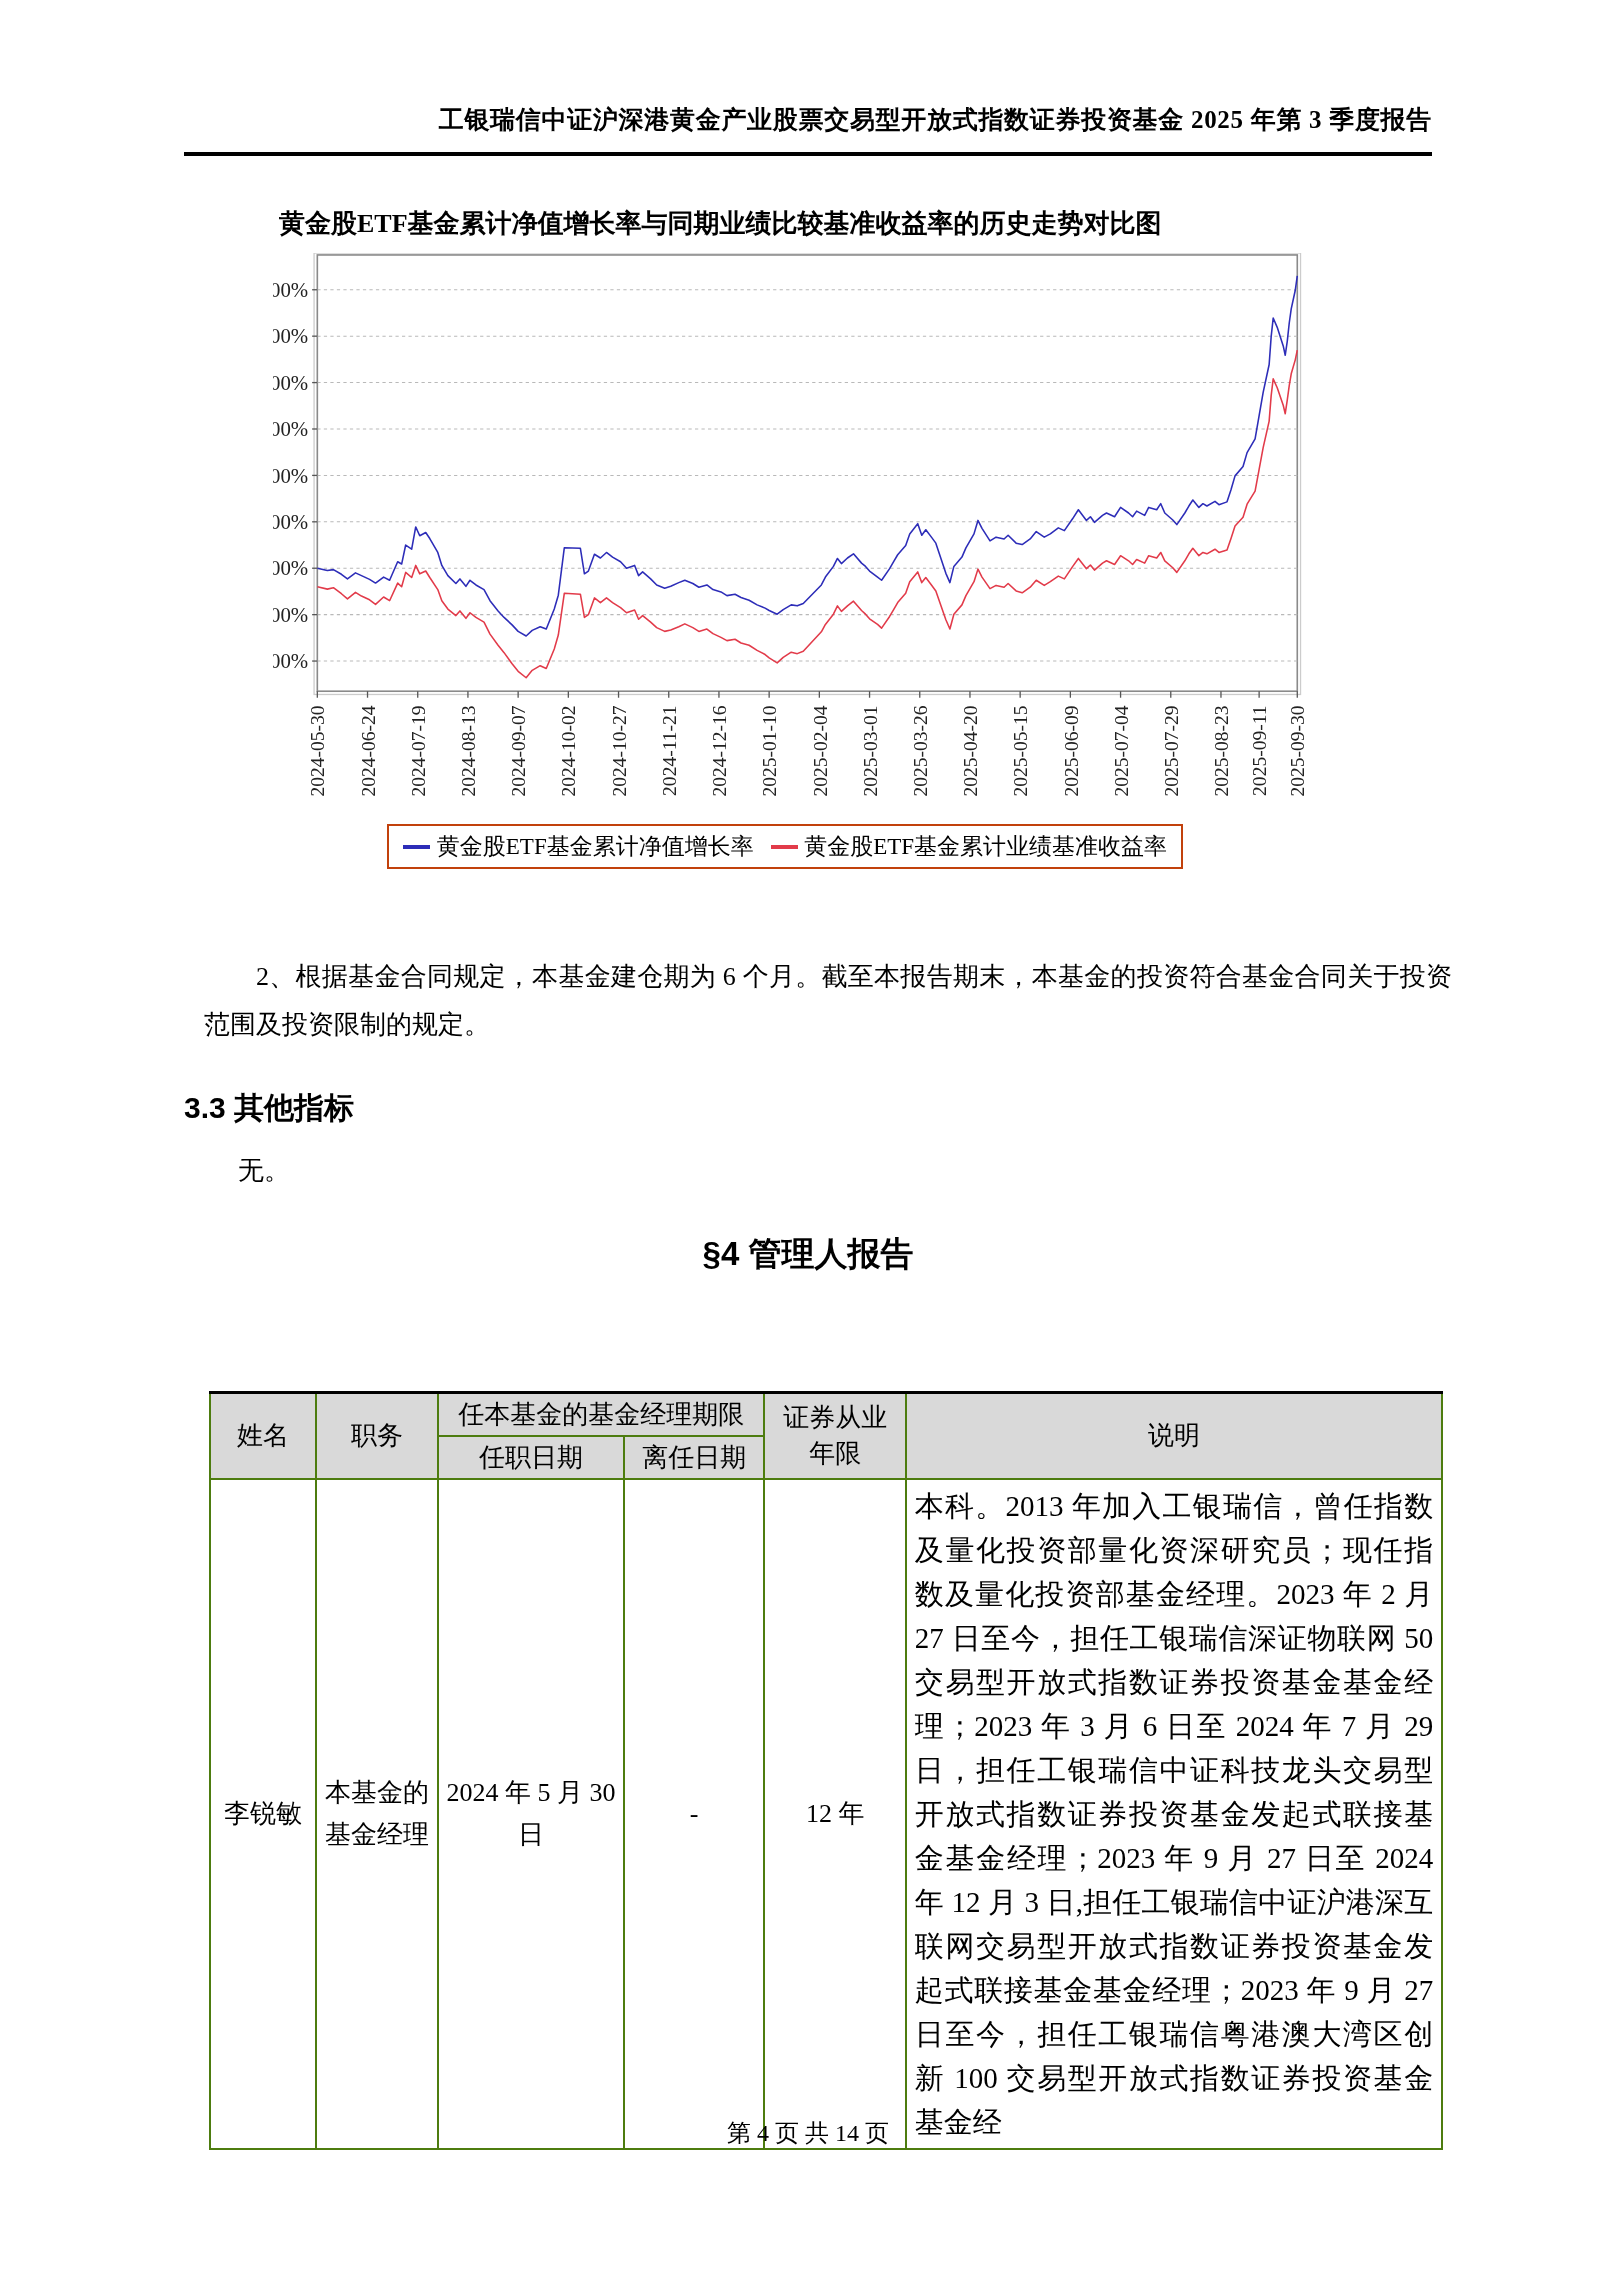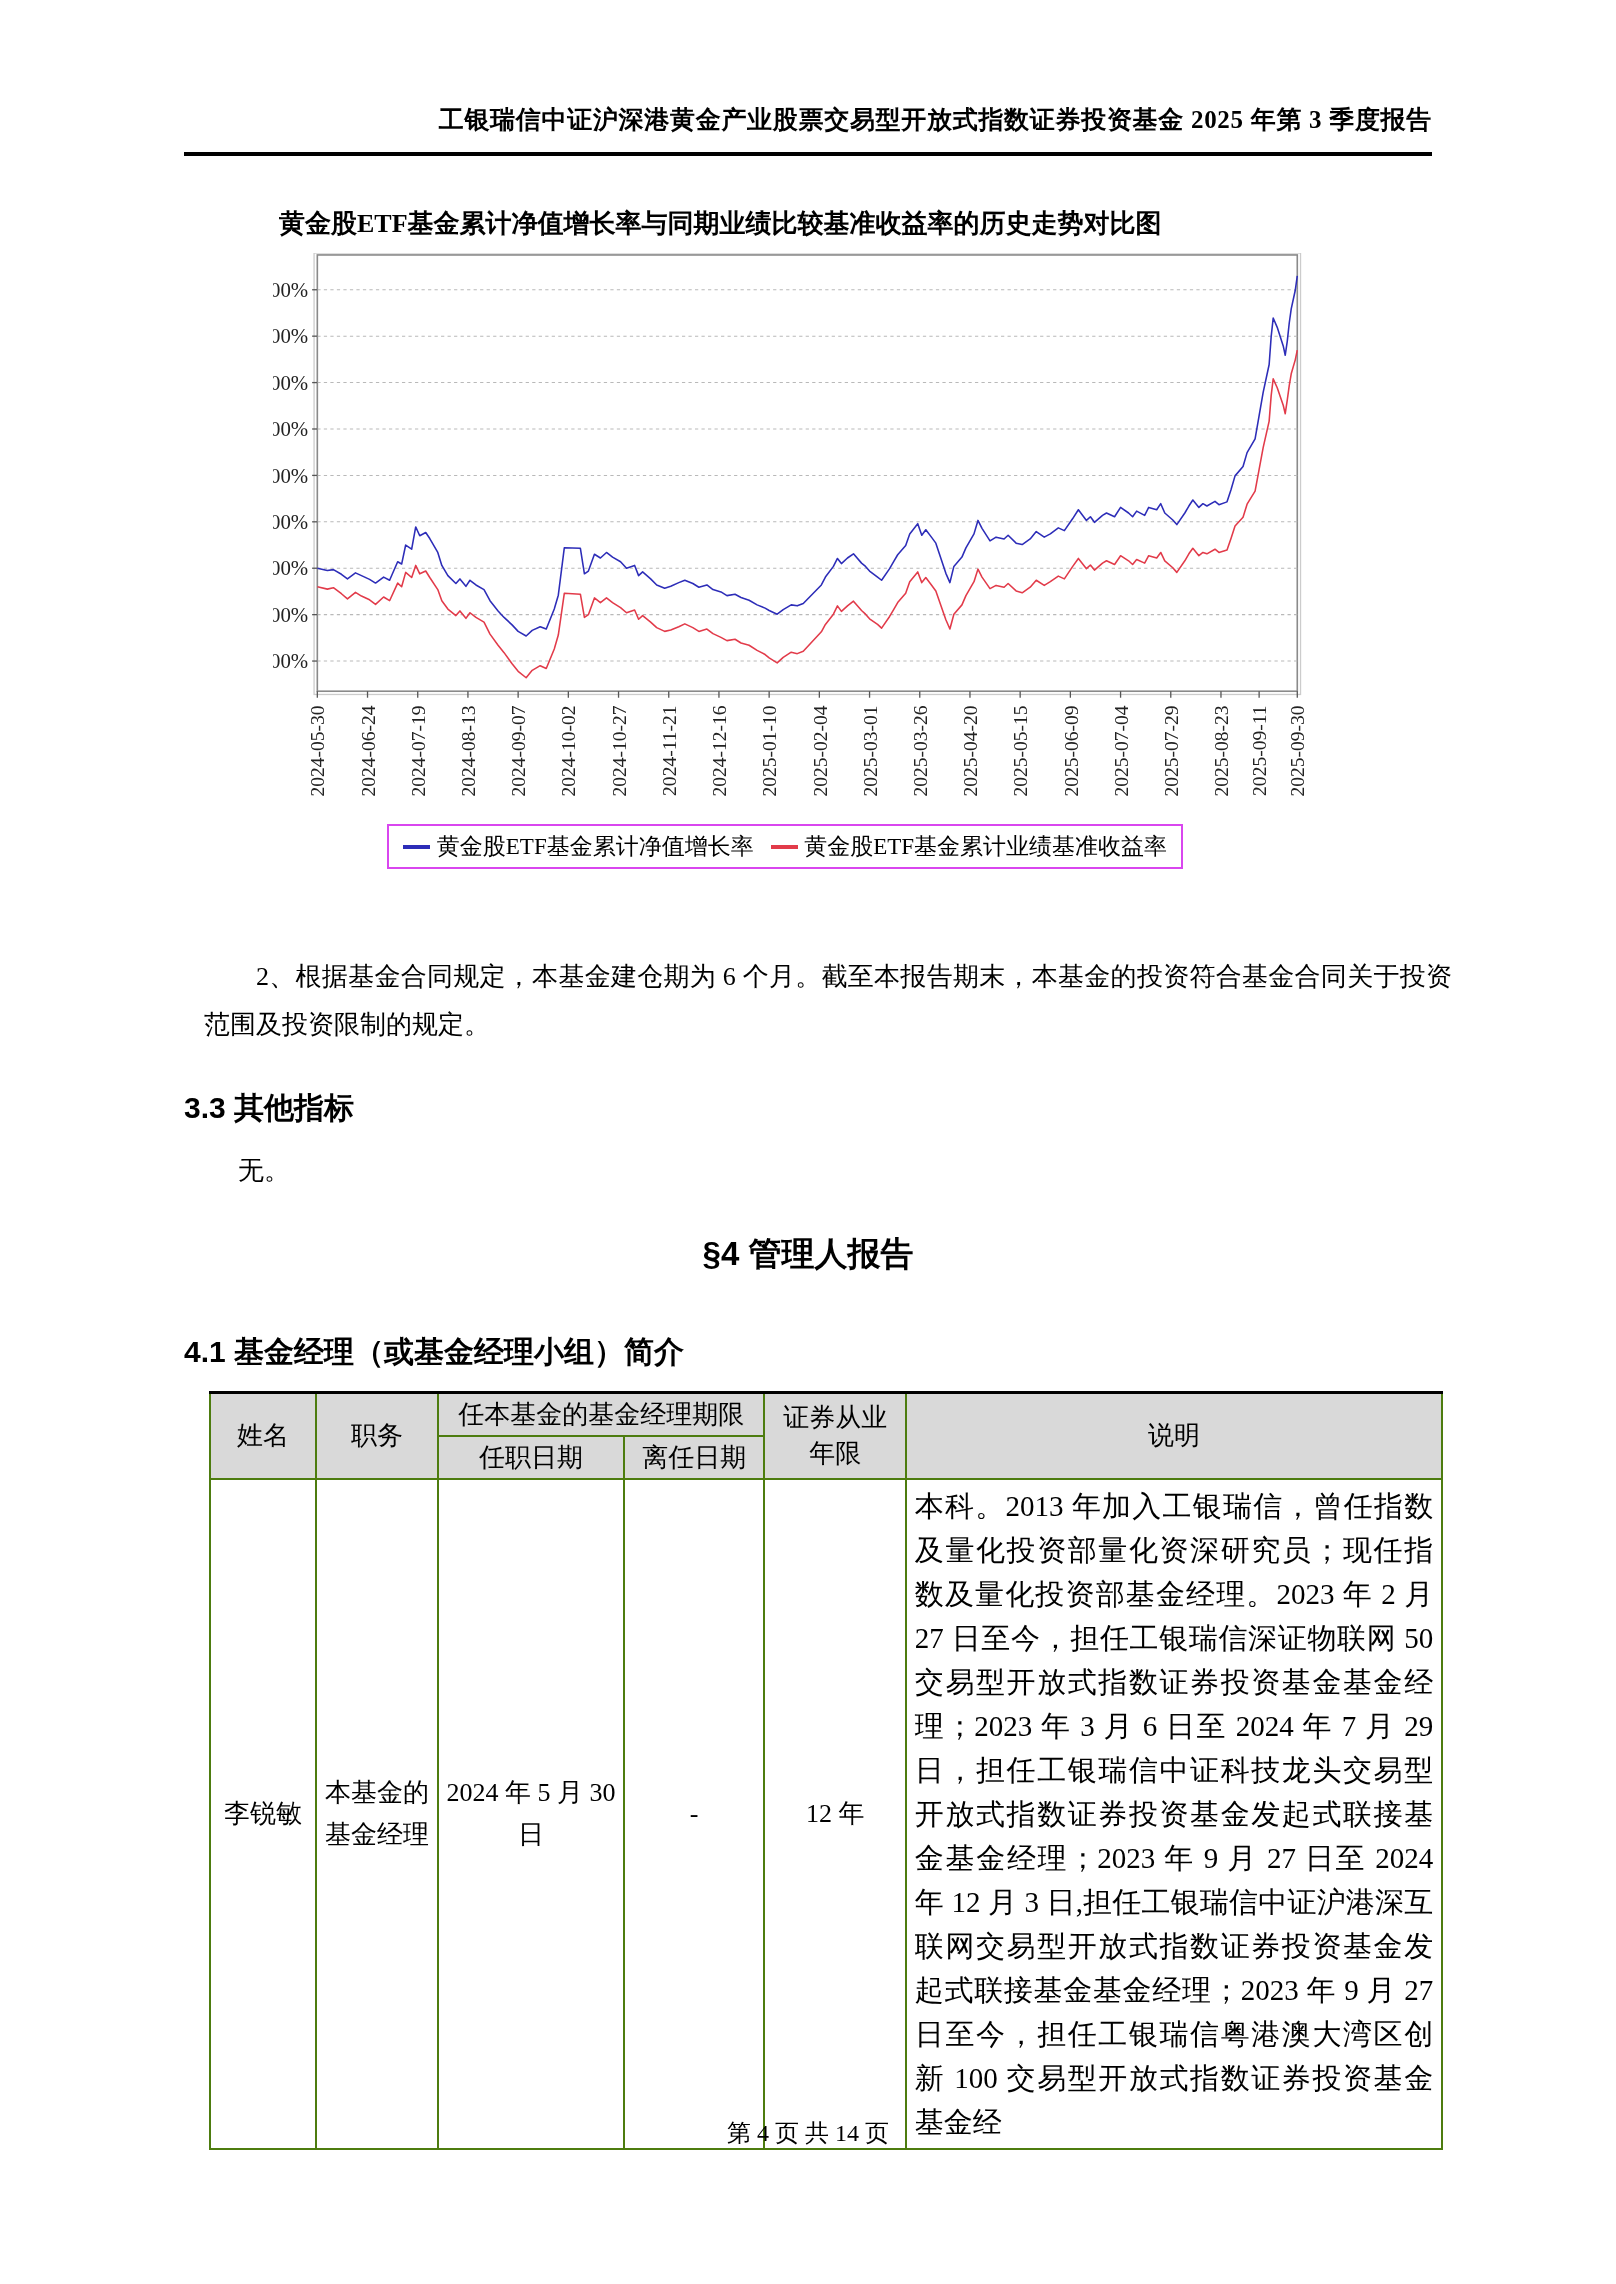--- a/index.html
+++ b/index.html
@@ -10,21 +10,21 @@
   }
   .hdr {
     position:absolute; top:103px; left:184px; width:1248px;
     text-align:right; font-size:25px; font-weight:bold; letter-spacing:0.7px;
   }
   .hdr-rule { position:absolute; top:152px; left:184px; width:1248px; height:3.9px; background:#000; }
   .chart-title { position:absolute; top:206px; left:279px; font-size:26px; font-weight:bold; }
   .chart-svg { position:absolute; top:253px; left:273px; }
   .legend {
     position:absolute; top:824px; left:387px; background:#fff;
-    border:2px solid #d946ef; padding:5.2px 14.3px; display:flex; align-items:flex-end; gap:17px;
+    border:2px solid #c2410c; padding:5.2px 14.3px; display:flex; align-items:flex-end; gap:17px;
     font-size:23px; white-space:nowrap;
   }
   .legend-item { display:flex; align-items:center; gap:6.5px; }
   .swatch { display:inline-block; width:27px; height:3.9px; }
   .note1 { position:absolute; top:893px; left:184px; width:1248px; font-size:26px; }
   .note2 {
     position:absolute; top:953px; left:184px; width:1248px; font-size:26px;
     line-height:48px; text-indent:2em; text-align:justify;margin-left:20px;
   }
   .h33 { position:absolute; top:1088px; left:184px; font-size:30px; font-weight:bold;
@@ -145,21 +145,20 @@
       <span>黄金股ETF基金累计业绩基准收益率</span>
     </span>
   </div>
 
   <div class="note2">2、根据基金合同规定，本基金建仓期为 6 个月。截至本报告期末，本基金的投资符合基金合同关于投资范围及投资限制的规定。</div>
 
   <div class="h33">3.3 其他指标</div>
   <div class="none-body">无。</div>
 
   <div class="h4">§4 管理人报告</div>
-  <div class="h41">4.1 基金经理（或基金经理小组）简介</div>
 
   <table class="mgr-table">
     <colgroup>
       <col style="width:8.6%">
         <col style="width:9.9%">
         <col style="width:15.1%">
       <col style="width:11.4%">
         <col style="width:11.5%">
         <col style="width:43.5%">
     </colgroup>

